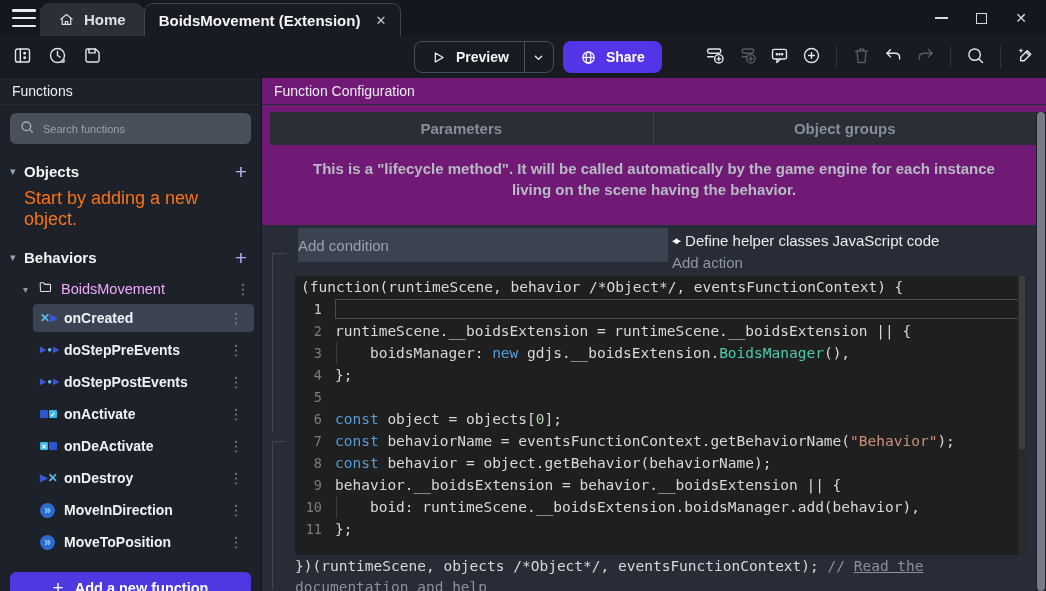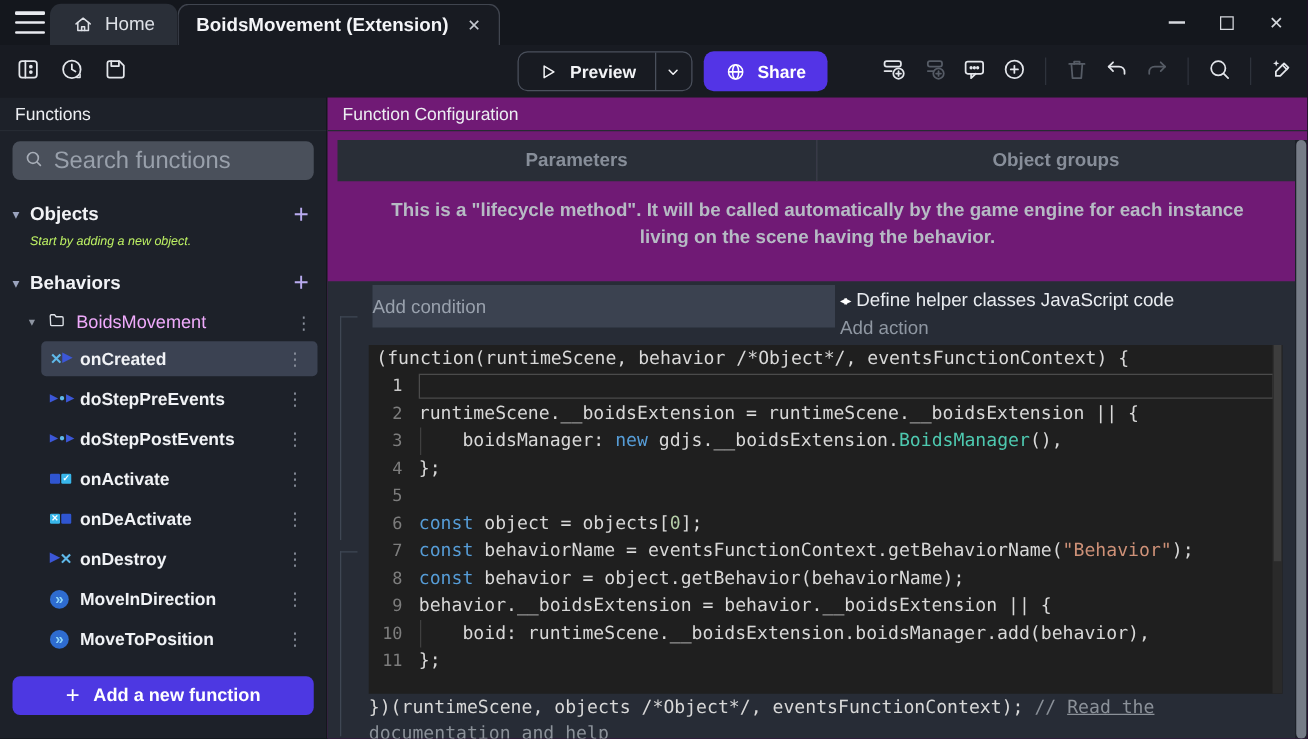--- a/index.html
+++ b/index.html
@@ -7,21 +7,21 @@
   .app {
     position:relative; width:1046px; height:591px; overflow:hidden;
     background:#14171d; font-family:"Liberation Sans", sans-serif;
     color:#e8eaef; font-size:14px;
   }
   
   .titlebar { position:absolute; top:0; left:0; right:0; height:36px; background:#14171d; display:flex; align-items:flex-end; }
   .hamburger { position:absolute; left:12px; top:9px; width:24px; height:18px; background:none; border:none; cursor:pointer; display:flex; flex-direction:column; justify-content:space-between; }
   .hamburger span { display:block; height:2.5px; background:#e8eaef; border-radius:1px; }
   .tabs { display:flex; margin-left:40px; height:33px; }
-  .tab { display:flex; align-items:center; gap:9px; padding:0 18px; border-radius:9px 9px 0 0; font-size:15px; cursor:pointer; }
+  .tab { display:flex; align-items:center; gap:9px; padding:0 18px; border-radius:9px 9px 0 0; font-size:15px; cursor:pointer;font-weight:bold; }
   .tab.home { background:#2a2f38; color:#dde0e6; }
   .tab.active { background:#181b22; border:1px solid #40454f; border-bottom:none; font-weight:700; color:#f4f5f8; padding:0 14px; }
   .closex { color:#c3c7cf; font-size:13px; margin-left:6px; font-weight:400; }
   .wincontrols { position:absolute; right:10px; top:4px; display:flex; gap:10px; }
   .wincontrols button { width:30px; height:28px; background:none; border:none; color:#d6d9de; font-size:14px; cursor:pointer; display:flex; align-items:center; justify-content:center; }
   .wc-min { display:block; width:13px; height:2px; background:#d6d9de; }
   .wc-max { display:block; width:11px; height:11px; border:1.6px solid #d6d9de; }
   
   .toolbar { position:absolute; top:36px; left:0; right:0; height:42px; background:#181b22; display:flex; align-items:center; }
   .tool-group { display:flex; align-items:center; gap:6px; margin-left:8px; }
@@ -35,27 +35,27 @@
   .pv-main { display:flex; align-items:center; gap:9px; padding:0 15px; font-weight:700; font-size:14px; }
   .pv-sep { width:1px; align-self:stretch; background:#4a505c; }
   .pv-chev { width:28px; display:flex; align-items:center; justify-content:center; }
   .share-btn { display:flex; align-items:center; gap:9px; height:32px; margin-left:9px; padding:0 17px; border:none; border-radius:8px; background:#5334e6; color:#fff; font-weight:700; font-size:14px; cursor:pointer; }
   .icon16 svg { width:17px; height:17px; display:block; }
   
   .sidebar { position:absolute; top:78px; left:0; width:262px; bottom:0; background:#1d2129; border-right:1px solid #121519; display:flex; flex-direction:column; }
   .panel-head { height:27px; display:flex; align-items:center; padding:0 12px; font-size:14px; color:#eceef2; border-bottom:1px solid #262b33; flex-shrink:0; }
   .search { margin:8px 10px 0 10px; height:31px; background:#4a505b; border-radius:6px; display:flex; align-items:center; padding:0 9px; gap:8px; flex-shrink:0; }
   .search svg { width:16px; height:16px; color:#a7adb7; }
-  .search input { flex:1; background:none; border:none; outline:none; color:#e8eaef; font-size:19px; font-family:"Liberation Sans", sans-serif; }
+  .search input { flex:1; background:none; border:none; outline:none; color:#e8eaef; font-size:11px; font-family:"Liberation Sans", sans-serif; }
   .search input::placeholder { color:#99a0ab; opacity:1; }
   .section-head { margin-top:13px; display:flex; align-items:center; padding:0 10px; height:28px; flex-shrink:0; }
   .section-head .tri { color:#9aa3bd; font-size:11px; width:14px; }
   .sec-label { font-weight:700; font-size:15px; color:#f2f3f6; flex:1; }
   .plus-btn { background:none; border:none; color:#b9abef; font-size:21px; font-weight:400; cursor:pointer; line-height:1; padding:0 4px; }
-  .empty-text { padding:3px 12px 0 24px; color:#bef264; font-size:10px; flex-shrink:0;font-style:italic; }
+  .empty-text { padding:3px 12px 0 24px; color:#f97316; font-size:18px; flex-shrink:0; }
   .group-row { margin-top:5px; display:flex; align-items:center; padding-left:23px; height:26px; cursor:pointer; flex-shrink:0; }
   .group-row .tri { color:#8e95a2; font-size:10px; width:15px; }
   .group-row svg { width:15px; height:15px; color:#dfe3e9; margin-right:8px; }
   .group-label { font-size:14.5px; color:#f0abfc; flex:1; }
   .dots { color:#8b919d; font-size:14px; padding:0 11px 0 6px; cursor:pointer; letter-spacing:0; }
   #fn-list { margin-top:2px; }
   .fn-row { margin:0 7px 4px 33px; height:28px; border-radius:4px; display:flex; align-items:center; padding-left:7px; cursor:pointer; }
   .fn-row.selected { background:#3b4252; }
   .fn-label { flex:1; font-weight:700; font-size:14px; color:#f0f2f5; }
   .ti { display:inline-flex; align-items:center; justify-content:flex-start; width:24px; font-size:12px; line-height:1; }

